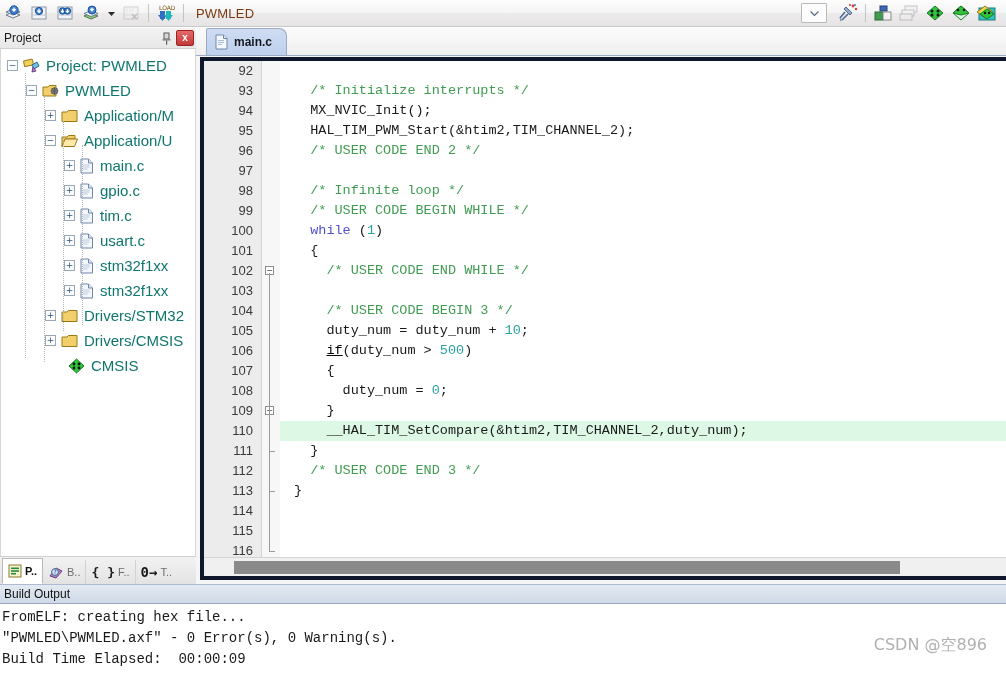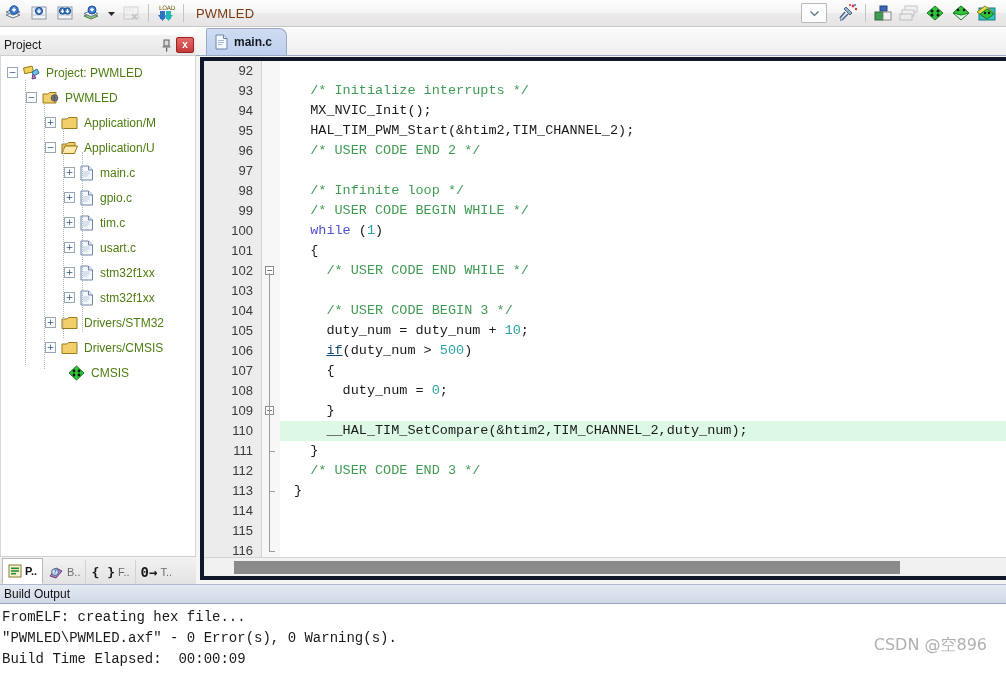--- a/index.html
+++ b/index.html
@@ -33,21 +33,21 @@
   }
   #target-combo {
     width: 26px; height: 20px; border: 1px solid #b9b9b9; background: #fcfcfc;
     display: flex; align-items: center; justify-content: center; border-radius: 1px;
   }
 
   
   #project-panel {
     position: absolute; left: 0; top: 28px; width: 196px; height: 556px;
     background: #f6f6f6;
-    display: flex; flex-direction: column; margin-top: 7px;
+    display: flex; flex-direction: column;
   }
   #project-header {
     height: 21px; background: linear-gradient(to bottom,#f3f3f3,#e7e7e7);
     border-bottom: 1px solid #cfcfcf;
     display: flex; align-items: center; padding: 0 2px 0 4px;
   }
   #project-header .title { font-size: 12px; color: #1b1b1b; flex: 1; }
   .hdr-btn { width: 19px; height: 17px; display: flex; align-items: center; justify-content: center; }
   #close-btn {
     background: linear-gradient(to bottom,#e46a6a,#c33a3a);
@@ -60,21 +60,21 @@
     margin: 0; overflow: hidden; position: relative; padding-top: 4px;
   }
   .node { display: flex; align-items: center; height: 25px; white-space: nowrap; }
   .expander {
     width: 11px; height: 11px; border: 1px solid #9aa7b5; background: #fbfdff;
     display: inline-flex; align-items: center; justify-content: center;
     font-size: 9px; line-height: 1; color: #30557c; font-family: "DejaVu Sans", sans-serif;
     flex: 0 0 auto;
   }
   .expander.blank { border: none; background: transparent; }
-  .node-label { font-size: 12px; color: #4d7c0f; margin-left: 6px; }
+  .node-label { font-size: 15px; color: #0f766e; margin-left: 6px; }
   .node-icon { margin-left: 5px; flex: 0 0 auto; display: block; }
   .guide { position: absolute; border-left: 1px dotted #b6b6b6; }
 
   
   #tree-hscroll {
     height: 17px; background: #f0f0f0; border: 1px solid #d7d7d7; border-top: none;
     display: flex; align-items: center; position: relative;
   }
   .sb-arrow {
     width: 17px; height: 15px; background: linear-gradient(to bottom,#fafafa,#e8e8e8);
@@ -139,21 +139,21 @@
     font-family: "Liberation Sans", sans-serif; font-size: 13px; color: #3a3a3a;
   }
   .code {
     height: 20px; line-height: 20px; white-space: pre;
     font-family: "Liberation Mono", "DejaVu Sans Mono", monospace; font-size: 13.5px; color: #1a1a1a;
     padding-left: 14px;
   }
   .code.hl { background: #ddf8e4; }
   .cmt { color: #3f9c52; }
   .kw  { color: #5050d0; }
-  .kwu { color: #0c4a6e; text-decoration: underline; }
+  .kwu { color: #000000; text-decoration: underline; }
   .num { color: #2aa1a1; }
   .foldbox {
     position: absolute; width: 9px; height: 9px; border: 1px solid #8e8e8e;
     background: #fff; left: 3px;
     font-size: 8px; line-height: 7px; text-align: center; color: #333;
     font-family: "DejaVu Sans", sans-serif;
   }
   .foldline { position: absolute; left: 7px; width: 1px; background: #9a9a9a; }
   .foldtick { position: absolute; left: 7px; width: 6px; height: 1px; background: #9a9a9a; }
   #code-hscroll {

